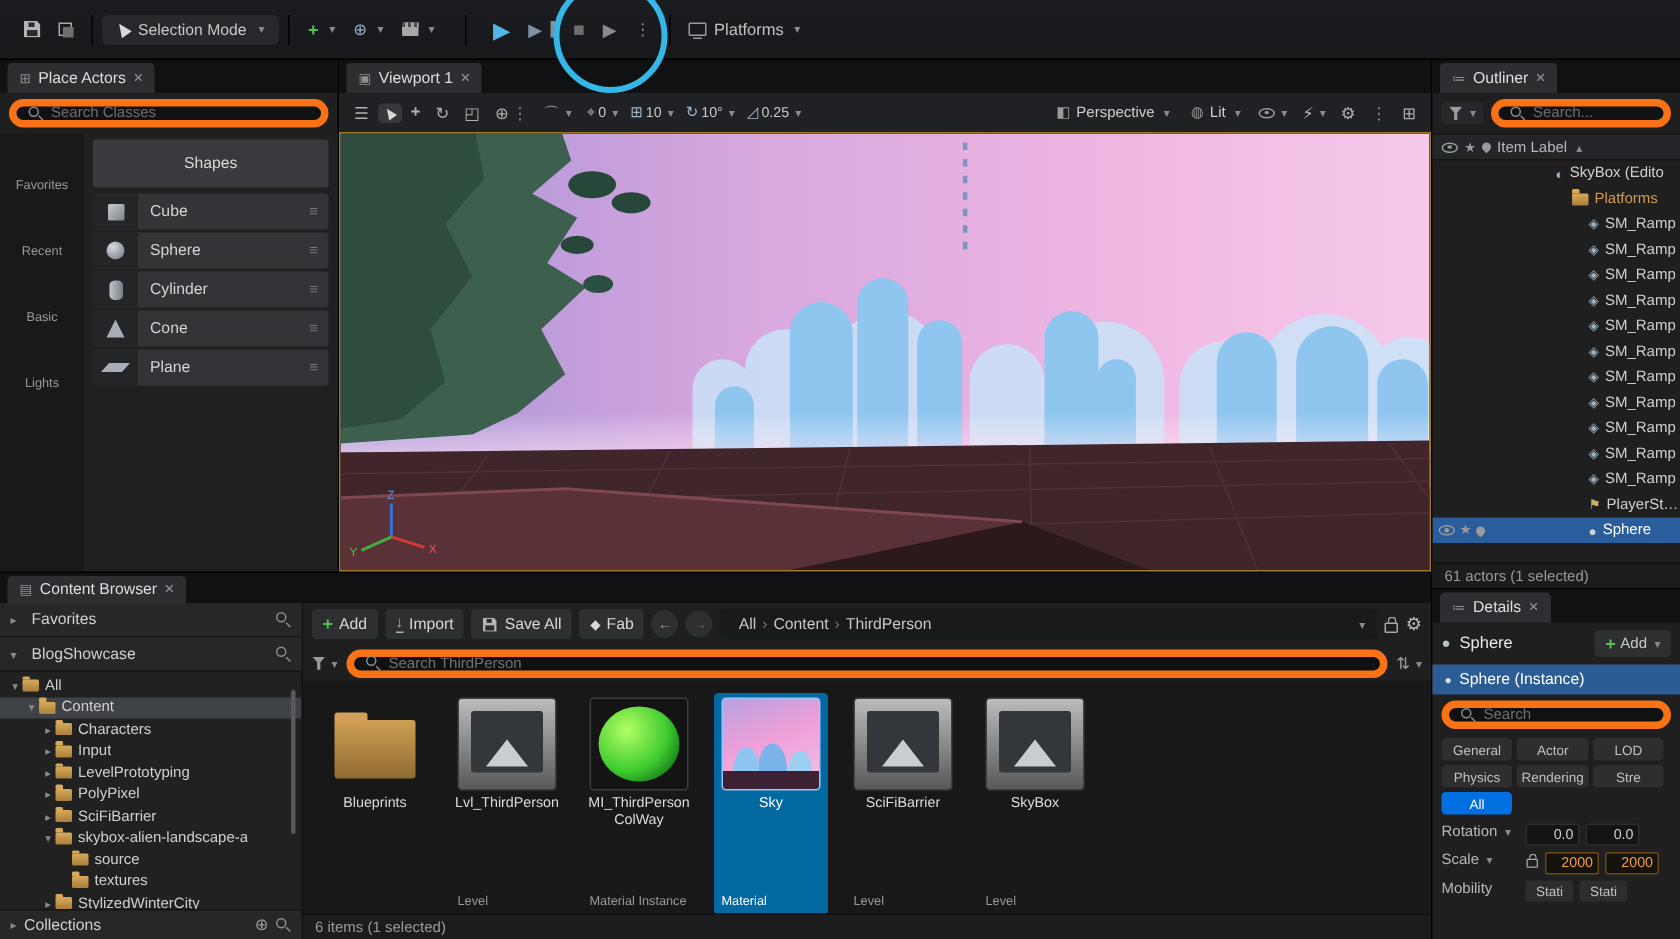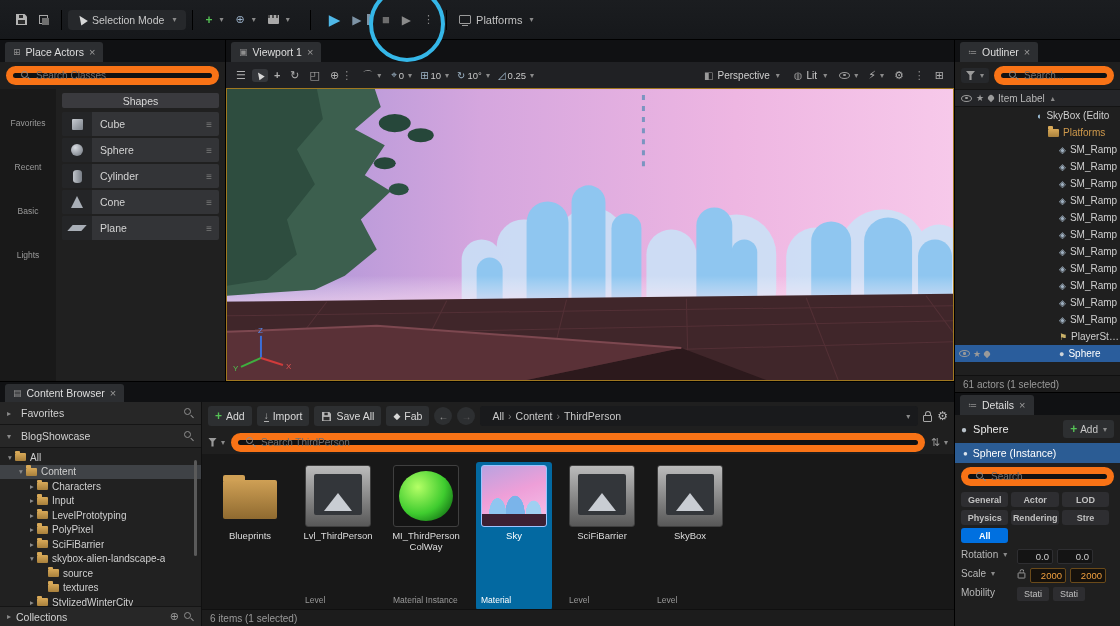--- a/index.html
+++ b/index.html
@@ -4,21 +4,21 @@
 <style>
   * { margin:0; padding:0; box-sizing:border-box; }
   html,body { width:1120px; height:626px; overflow:hidden; background:#0a0a0a;
     font-family:"Liberation Sans","DejaVu Sans",sans-serif; font-size:11px; color:#c8c8c8; }
   .app { width:1120px; height:626px; display:flex; flex-direction:column; position:relative; background:#141414; }
 
   
   .i { display:inline-flex; align-items:center; justify-content:center; flex:none; }
   .caret { color:#8a8a8a; font-size:8px; margin-left:2px; }
   .sep-v { width:1px; height:20px; background:#000; margin:0 6px; flex:none; }
-  .search-pill { display:flex; align-items:center; gap:5px; background:#101113; border:7px solid #f97316;
+  .search-pill { display:flex; align-items:center; gap:5px; background:#101113; border:5px solid #f97316;
     border-radius:10px; height:19px; padding:0 8px; flex:1; min-width:0; }
   .search-pill input { background:transparent; border:none; outline:none; color:#b8b8b8; font-size:10px;
     width:100%; font-family:inherit; }
   .search-pill input::placeholder { color:#6f6f6f; }
   .mag { width:10px; height:10px; position:relative; flex:none; }
   .mag::before { content:""; position:absolute; top:0; left:0; width:5px; height:5px; border:1.4px solid #8e8e8e; border-radius:50%; }
   .mag::after { content:""; position:absolute; width:4px; height:1.4px; background:#8e8e8e; bottom:1px; right:0; transform:rotate(45deg); }
   .floppy { width:11px; height:11px; background:#b4b4b4; clip-path:polygon(0 0,78% 0,100% 22%,100% 100%,0 100%); position:relative; }
   .floppy::before { content:""; position:absolute; left:2px; right:2px; bottom:1px; height:4px; background:#2c2c2c; }
   .floppy::after { content:""; position:absolute; left:3px; top:1px; width:4px; height:3px; background:#2c2c2c; }
@@ -69,21 +69,21 @@
 
   
   .place-actors { width:226px; display:flex; flex-direction:column; background:#1f1f1f; border-right:1px solid #000; flex:none; }
   .pa-search { padding:4px 6px; display:flex; }
   .pa-body { flex:1; display:flex; min-height:0; }
   .pa-strip { width:56px; background:#191919; display:flex; flex-direction:column; align-items:center; padding:8px 0 6px; gap:10px; flex:none; }
   .pa-cat { display:flex; flex-direction:column; align-items:center; gap:3px; width:100%; padding:3px 0; }
   .pa-cat .cicon { font-size:13px; color:#b0b0b0; height:15px; }
   .pa-cat .clabel { font-size:8.5px; color:#9a9a9a; }
   .pa-list { flex:1; background:#202020; padding:0; display:flex; flex-direction:column; min-width:0; }
-  .shapes-header { background:#3a3a3e; height:15px; display:flex; align-items:center; padding:0 8px;
+  .shapes-header { background:#3a3a3e; height:32px; display:flex; align-items:center; padding:0 8px;
     font-size:10.5px; color:#d8d8d8; margin:4px 6px 2px; border-radius:2px; justify-content:center; }
   .shape-row { display:flex; align-items:center; height:24px; background:#333437; border-radius:2px; margin:2px 6px; overflow:hidden; }
   .shape-icon-cell { width:30px; align-self:stretch; display:flex; align-items:center; justify-content:center; background:rgba(0,0,0,.28); flex:none; }
   .shape-label { flex:1; font-size:10.5px; color:#d4d4d4; padding-left:8px; }
   .shape-handle { color:#7a7a7a; font-size:10px; margin-right:7px; }
   .icon-cube { width:11px; height:11px; background:linear-gradient(135deg,#c8ccd2,#7a8088); border-radius:1px; }
   .icon-spherei { width:12px; height:12px; border-radius:50%; background:radial-gradient(circle at 35% 30%,#d8dce2,#6a7078); }
   .icon-cylinder { width:9px; height:13px; border-radius:4px/3px; background:linear-gradient(90deg,#c0c4ca,#787e86); }
   .icon-cone { width:0; height:0; border-left:6px solid transparent; border-right:6px solid transparent; border-bottom:12px solid #a8aeb6; }
   .icon-plane { width:14px; height:6px; background:#a8aeb6; transform:skewX(-42deg); }
@@ -124,21 +124,21 @@
   .olabel { overflow:hidden; text-overflow:ellipsis; }
   .out-status,.cb-status { height:17px; background:#1c1c1c; border-top:1px solid #101010; display:flex; align-items:center; padding:0 8px; color:#9a9a9a; font-size:10px; flex:none; }
 
   
   .details { flex:1; display:flex; flex-direction:column; background:#1f1f1f; min-height:0; }
   .dt-header { display:flex; align-items:center; gap:6px; padding:5px 6px; }
   .dt-title { font-size:11px; color:#e8e8e8; }
   .dt-add { margin-left:auto; display:flex; align-items:center; gap:3px; background:#2d2f31; border-radius:3px; padding:3px 7px; font-size:10px; }
   .dt-instance { height:20px; background:#2b5c94; display:flex; align-items:center; gap:5px; padding:0 8px; color:#fff; font-size:10.5px; }
   .dt-search { padding:4px 6px; display:flex; }
-  .dt-filters { display:flex; flex-wrap:wrap; gap:3px; padding:2px 6px 4px;font-weight:bold; }
+  .dt-filters { display:flex; flex-wrap:wrap; gap:3px; padding:2px 6px 4px; }
   .dt-chip { flex:0 0 31%; background:#2e2e31; border-radius:3px; font-size:9px; color:#c0c0c0; text-align:center; padding:2.5px 0; overflow:hidden; white-space:nowrap; }
   .dt-chip.accent { background:#0070e0; color:#fff; flex:0 0 31%; }
   .dt-row { display:flex; align-items:flex-start; gap:4px; padding:2px 6px; font-size:10px; color:#b8b8b8; }
   .dt-label { width:52px; flex:none; display:flex; align-items:center; gap:3px; overflow:hidden; white-space:nowrap; }
   .dt-num { width:36px; height:15px; background:#141414; border:1px solid #2e2e31; border-radius:2px; color:#d0d0d0;
     font-size:9.5px; display:flex; align-items:center; justify-content:flex-end; padding:0 3px; flex:none; }
   .dt-num.orange { color:#f0a040; border-color:#6a4a1a; background:#15110c; }
   .dt-opt { background:#2d2d30; border-radius:2px; font-size:9px; color:#c0c0c0; padding:2px 7px; overflow:hidden; white-space:nowrap; }
 
   

